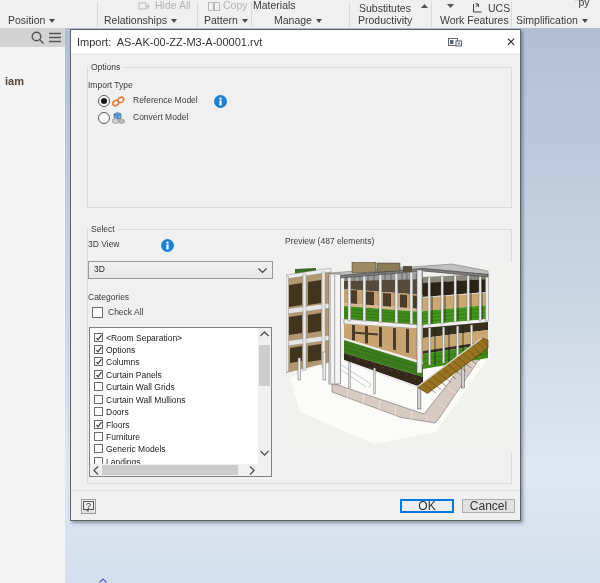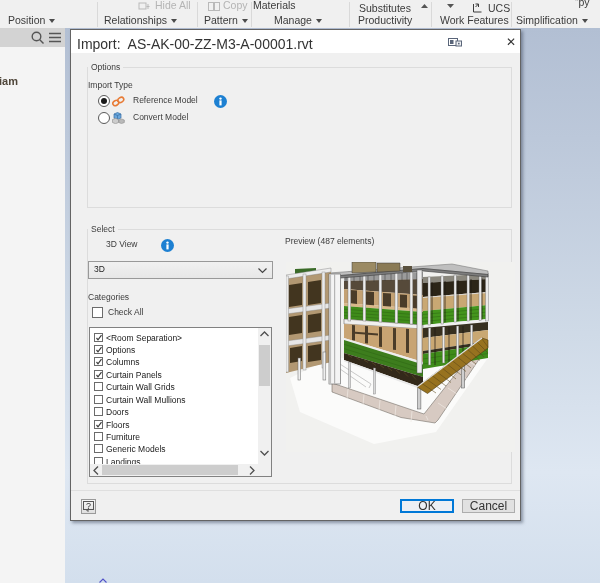--- a/index.html
+++ b/index.html
@@ -9,27 +9,27 @@
 
 #ribbon { left:0; top:0; width:524px; height:28px; background:#f0f0f0; }
 .rsep { position:absolute; top:2px; width:1px; height:25px; background:#d9d9d9; }
 .rtop { position:absolute; top:-1px; height:12px; line-height:12px; color:#3b3b3b; white-space:nowrap; font-size:10.5px; }
 .rdis { color:#b4b4b4; }
 .rtab { position:absolute; top:14px; height:12px; line-height:12px; color:#3b3b3b; white-space:nowrap; font-size:10.5px; }
 .caret { display:inline-block; width:0; height:0; border-left:3.5px solid transparent; border-right:3.5px solid transparent; border-top:4px solid #4b4b4b; vertical-align:1px; margin-left:4px; }
 
 #leftbar { left:0; top:28px; width:65px; height:19px; background:#d3d3d3; }
 #leftpanel { left:0; top:47px; width:65px; height:536px; background:#f4f4f4; }
-#iam { left:-1px; top:75px; font-weight:bold; color:#4f463a; font-size:11px; }
+#iam { left:-1px; top:75px; font-weight:bold; color:#4f463a; font-size:11px;padding-left:6px; }
 
 #canvas { left:65px; top:28px; width:535px; height:555px; background:linear-gradient(180deg,#b2bfd3 0%,#bcc8da 20%,#cfdae7 55%,#dee7f2 80%,#d3dfed 100%); }
 
 #dialog { left:70px; top:29px; width:451px; height:492px; background:#f0f0f0; border:1px solid #646464; box-shadow:2px 2px 3px rgba(60,70,90,0.5); }
 #titlebar { left:0; top:0; width:449px; height:23px; background:#ffffff; }
-#title { left:6px; top:6px; color:#333; font-size:14px; }
+#title { left:6px; top:6px; color:#333; font-size:11px; }
 #closex { left:435px; top:5px; font-size:12px; color:#333; }
 .grouplabel { color:#3b3b3b; background:#f0f0f0; padding:0 3px; line-height:13px; }
 .groupbox { border:1px solid #dcdcdc; }
 
 .radio { position:absolute; width:12px; height:12px; border:1px solid #595959; border-radius:50%; background:#fff; }
 .radio .dot { position:absolute; left:2px; top:2px; width:6px; height:6px; border-radius:50%; background:#1a1a1a; }
 
 .info { position:absolute; width:13px; height:13px; border-radius:50%; background:#1d80d2; }
 
 #combo { left:17px; top:231px; width:185px; height:18px; border:1px solid #999; background:linear-gradient(180deg,#f1f1f1,#e7e7e7); }
@@ -152,21 +152,21 @@
   <svg class="abs" style="left:41px; top:82px;" width="13" height="12">
     <polygon points="2,2 5.5,0.5 9,2 9,6 5.5,7.5 2,6" fill="#6aa7dc" stroke="#3a6ea5" stroke-width="0.7"></polygon>
     <path d="M2 2 L5.5 3.5 L9 2 M5.5 3.5 V7.5" stroke="#3a6ea5" stroke-width="0.7" fill="none"></path>
     <polygon points="0.5,7.5 3.5,6.3 6.5,7.5 6.5,10.5 3.5,11.7 0.5,10.5" fill="#cdcdcd" stroke="#8a8a8a" stroke-width="0.6"></polygon>
     <polygon points="6.8,8 9.5,6.9 12.3,8 12.3,10.5 9.5,11.6 6.8,10.5" fill="#b9b9b9" stroke="#8a8a8a" stroke-width="0.6"></polygon>
   </svg>
   <div class="abs" style="left:62px; top:82px;">Convert Model</div>
 
   <div class="abs groupbox" style="left:16px; top:199px; width:425px; height:255px;"></div>
   <div class="abs grouplabel" style="left:17px; top:193px;">Select</div>
-  <div class="abs" style="left:35px; top:209px;">3D View</div>
+  <div class="abs" style="left:17px; top:209px;">3D View</div>
   <div class="info" style="left:90px; top:209px;"><svg width="13" height="13">
         <circle cx="6.5" cy="3.6" r="1.2" fill="#fff"></circle>
         <rect x="5.4" y="5.4" width="2.2" height="5" fill="#fff"></rect>
       </svg></div>
   <div id="combo" class="abs">
     <span class="abs" style="left:5px; top:2px; color:#222;">3D</span>
     <svg class="abs" style="left:169px; top:6px;" width="9" height="6">
         <path d="M0.5 0.5 L4.5 4.5 L8.5 0.5" stroke="#444" fill="none" stroke-width="1.2"></path>
       </svg>
   </div>

